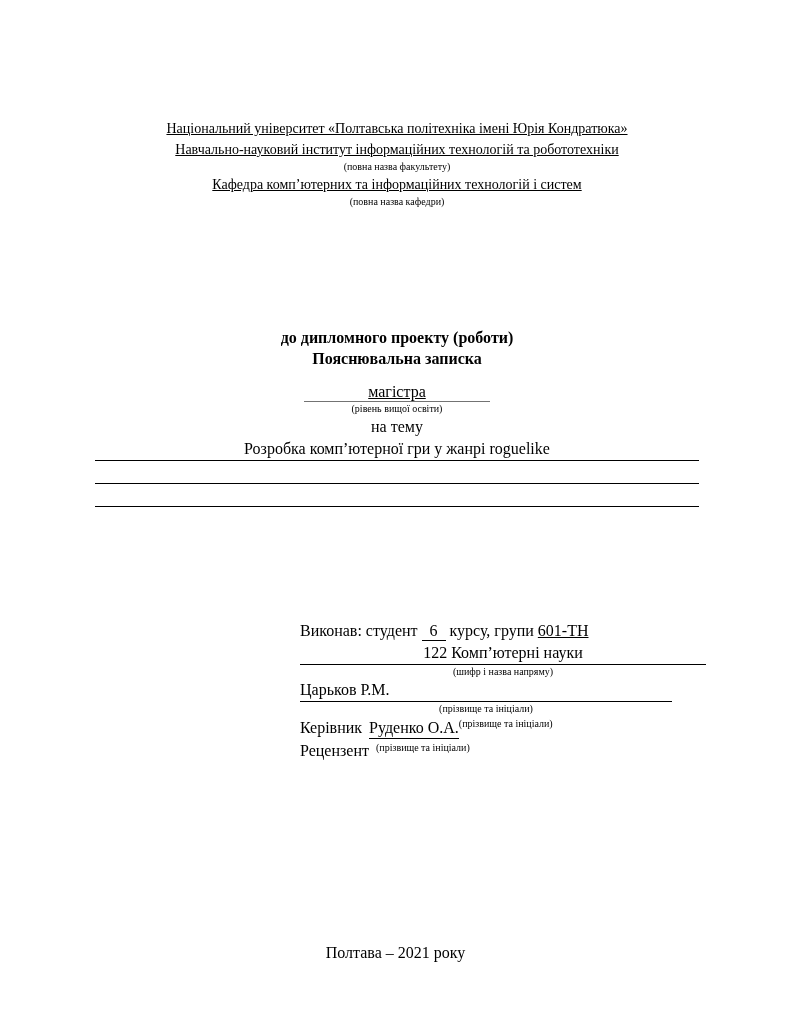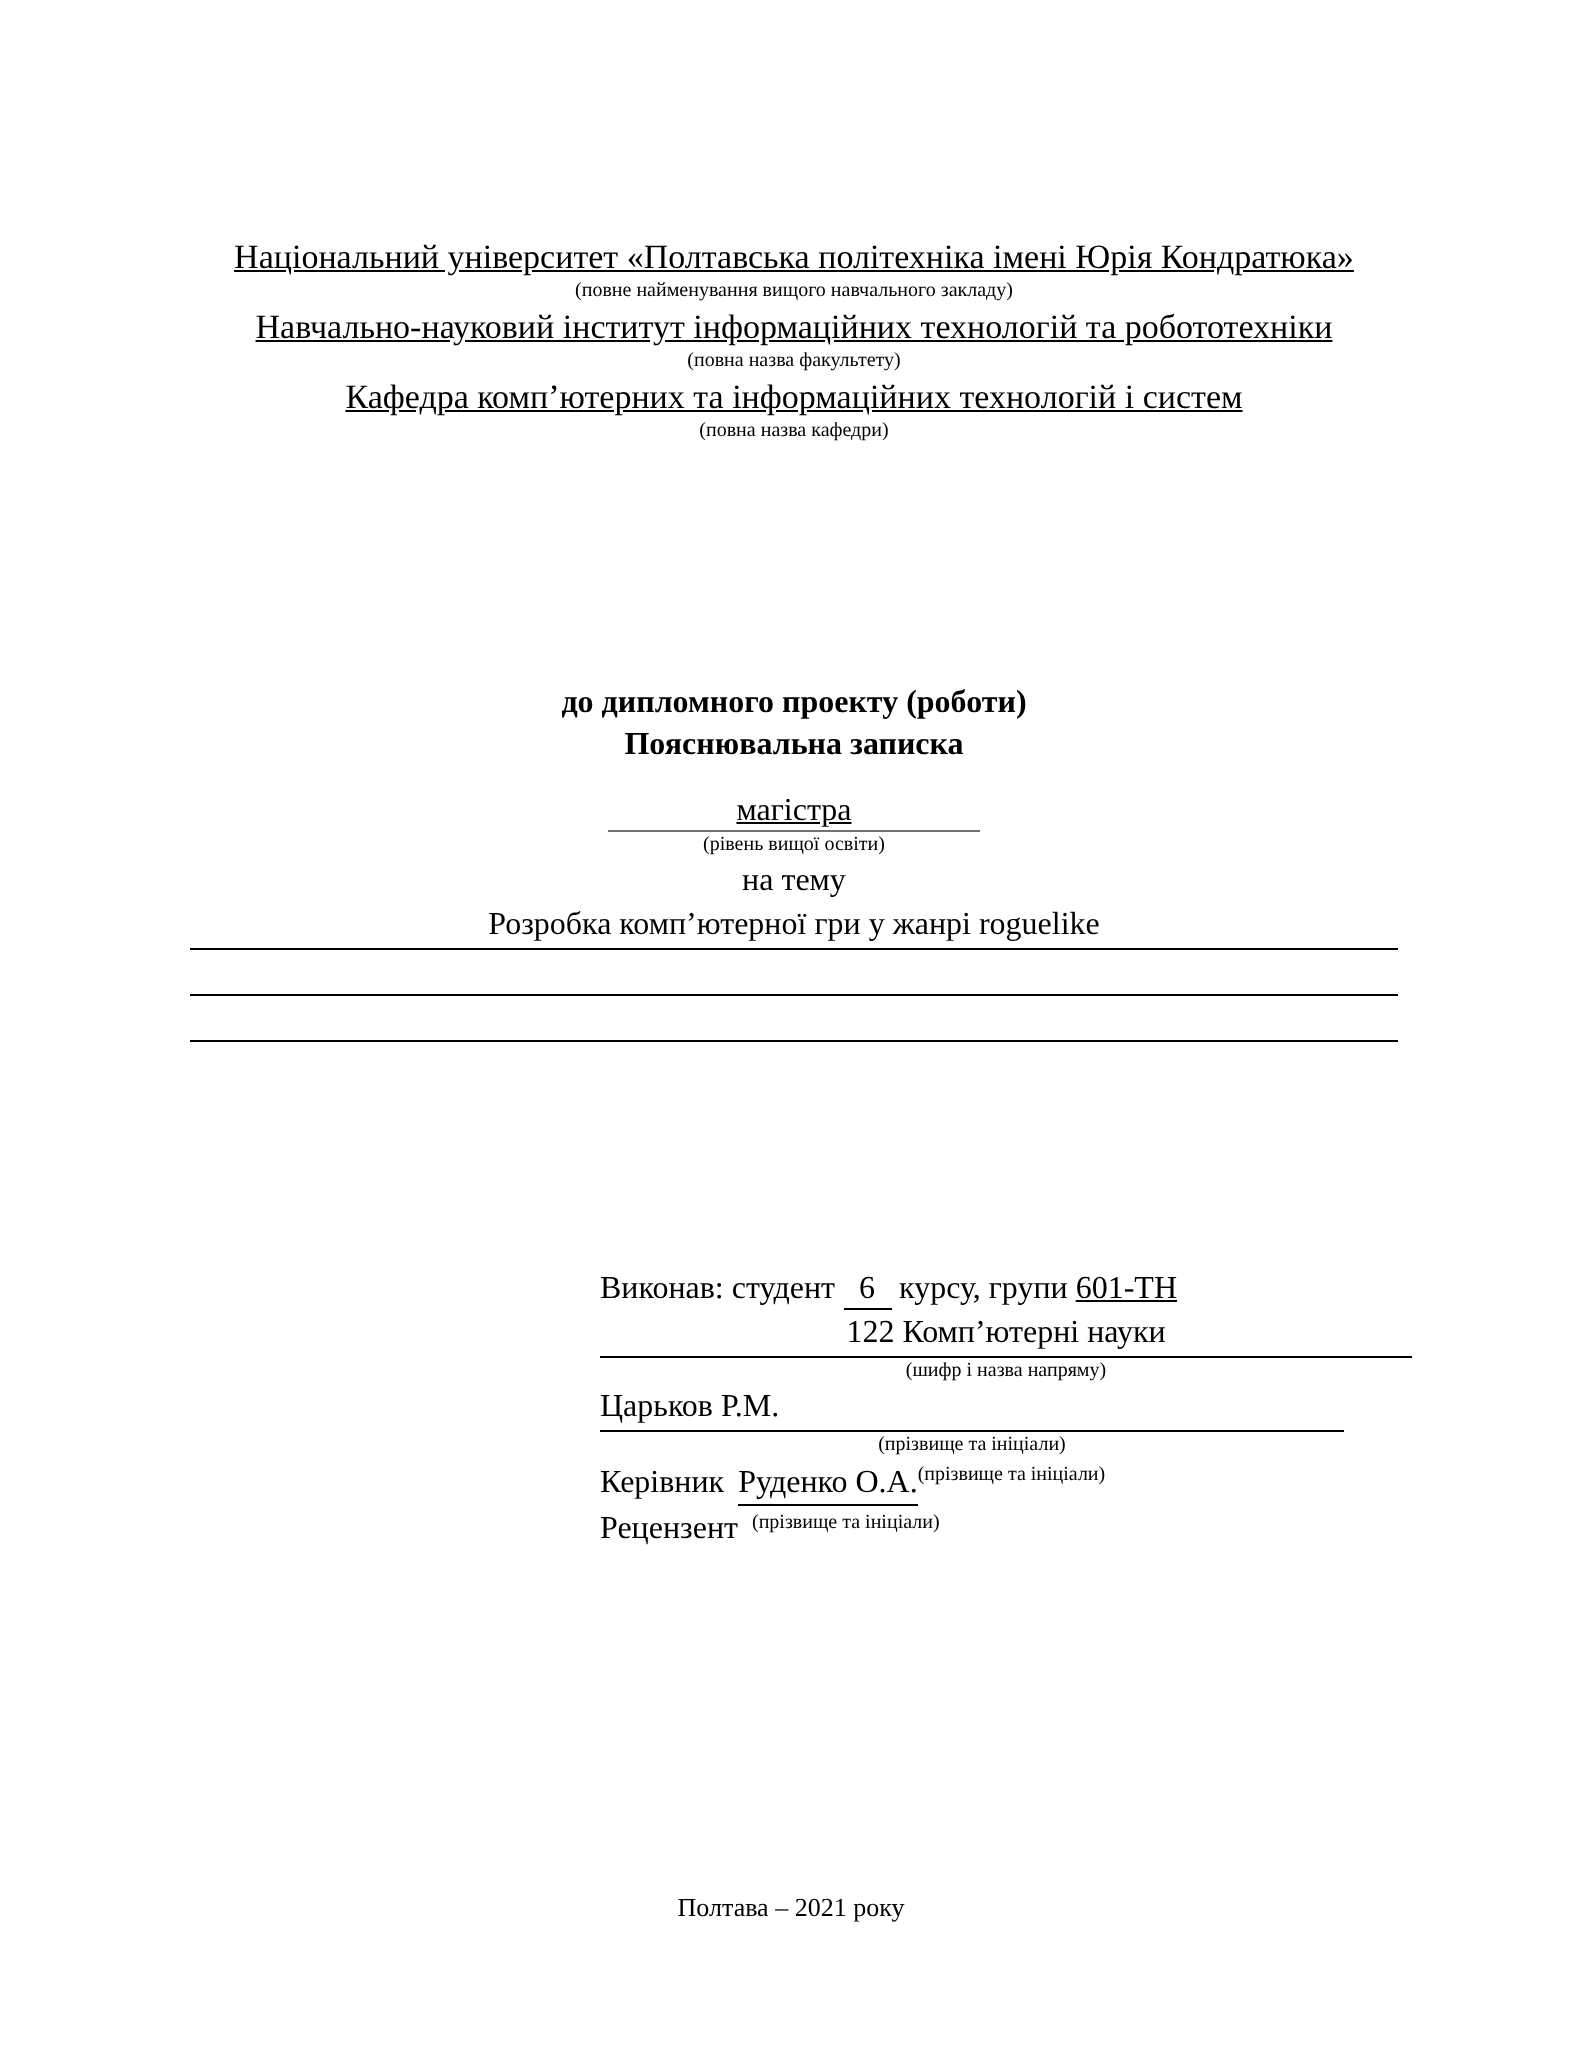--- a/index.html
+++ b/index.html
@@ -11,21 +11,21 @@
     background: #ffffff;
     color: #000000;
     font-family: "Liberation Serif", "DejaVu Serif", serif;
     position: relative;
     padding: 118px 92px 0 95px;
     overflow: hidden;
   }
   .center { text-align: center; }
   .u { text-decoration: underline; }
   .main { font-size: 16px; line-height: 21px; }
-  .header-line { font-size: 17px; line-height: 21px; }
+  .header-line { font-size: 14px; line-height: 21px; }
   .caption { font-size: 10px; line-height: 14px; }
 
   .title-block { margin-top: 118px; }
   .title-head { font-size: 16px; line-height: 21px; font-weight: bold; }
 
   .degree-row { margin-top: 13px; }
   .degree-line {
     display: inline-block;
     min-width: 186px;
     border-bottom: 1px solid #737373;
@@ -78,33 +78,32 @@
     line-height: 21px;
     min-height: 21px;
     text-align: center;
   }
   .footer {
     position: absolute;
     left: 0;
     right: 0;
     bottom: 62px;
     text-align: center;
-    font-size: 13px;
+    font-size: 16px;
   }
 </style>
 </head>
 <body>
 
 <div class="page">
 
   <div class="center">
     <div class="header-line">
       <span class="u">Національний університет «Полтавська політехніка імені Юрія Кондратюка»</span>
     </div>
-    <div class="caption">(повне найменування вищого навчального закладу)</div>
     <div class="header-line">
       <span class="u">Навчально-науковий інститут інформаційних технологій та робототехніки</span>
     </div>
     <div class="caption">(повна назва факультету)</div>
     <div class="header-line">
       <span class="u">Кафедра комп’ютерних та інформаційних технологій і систем</span>
     </div>
     <div class="caption">(повна назва кафедри)</div>
   </div>
 

